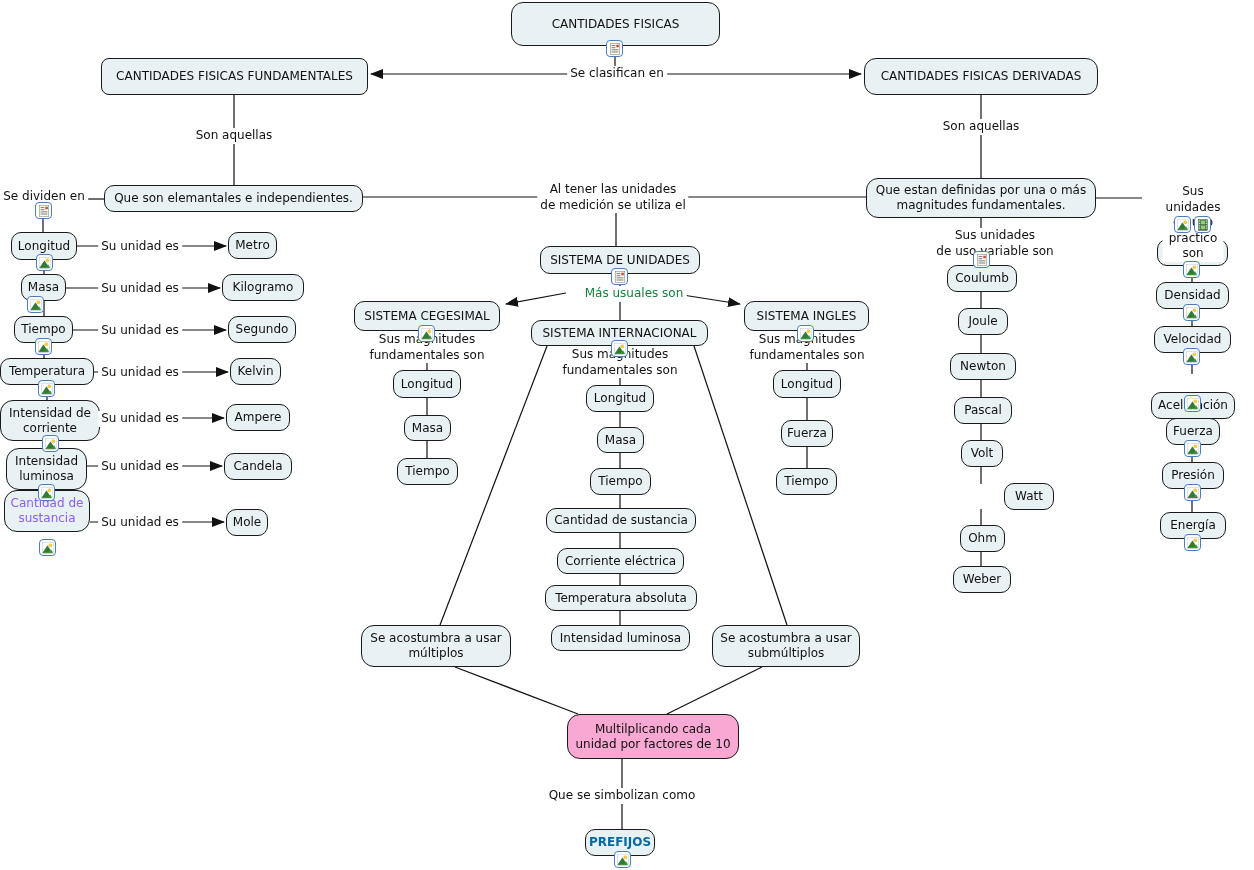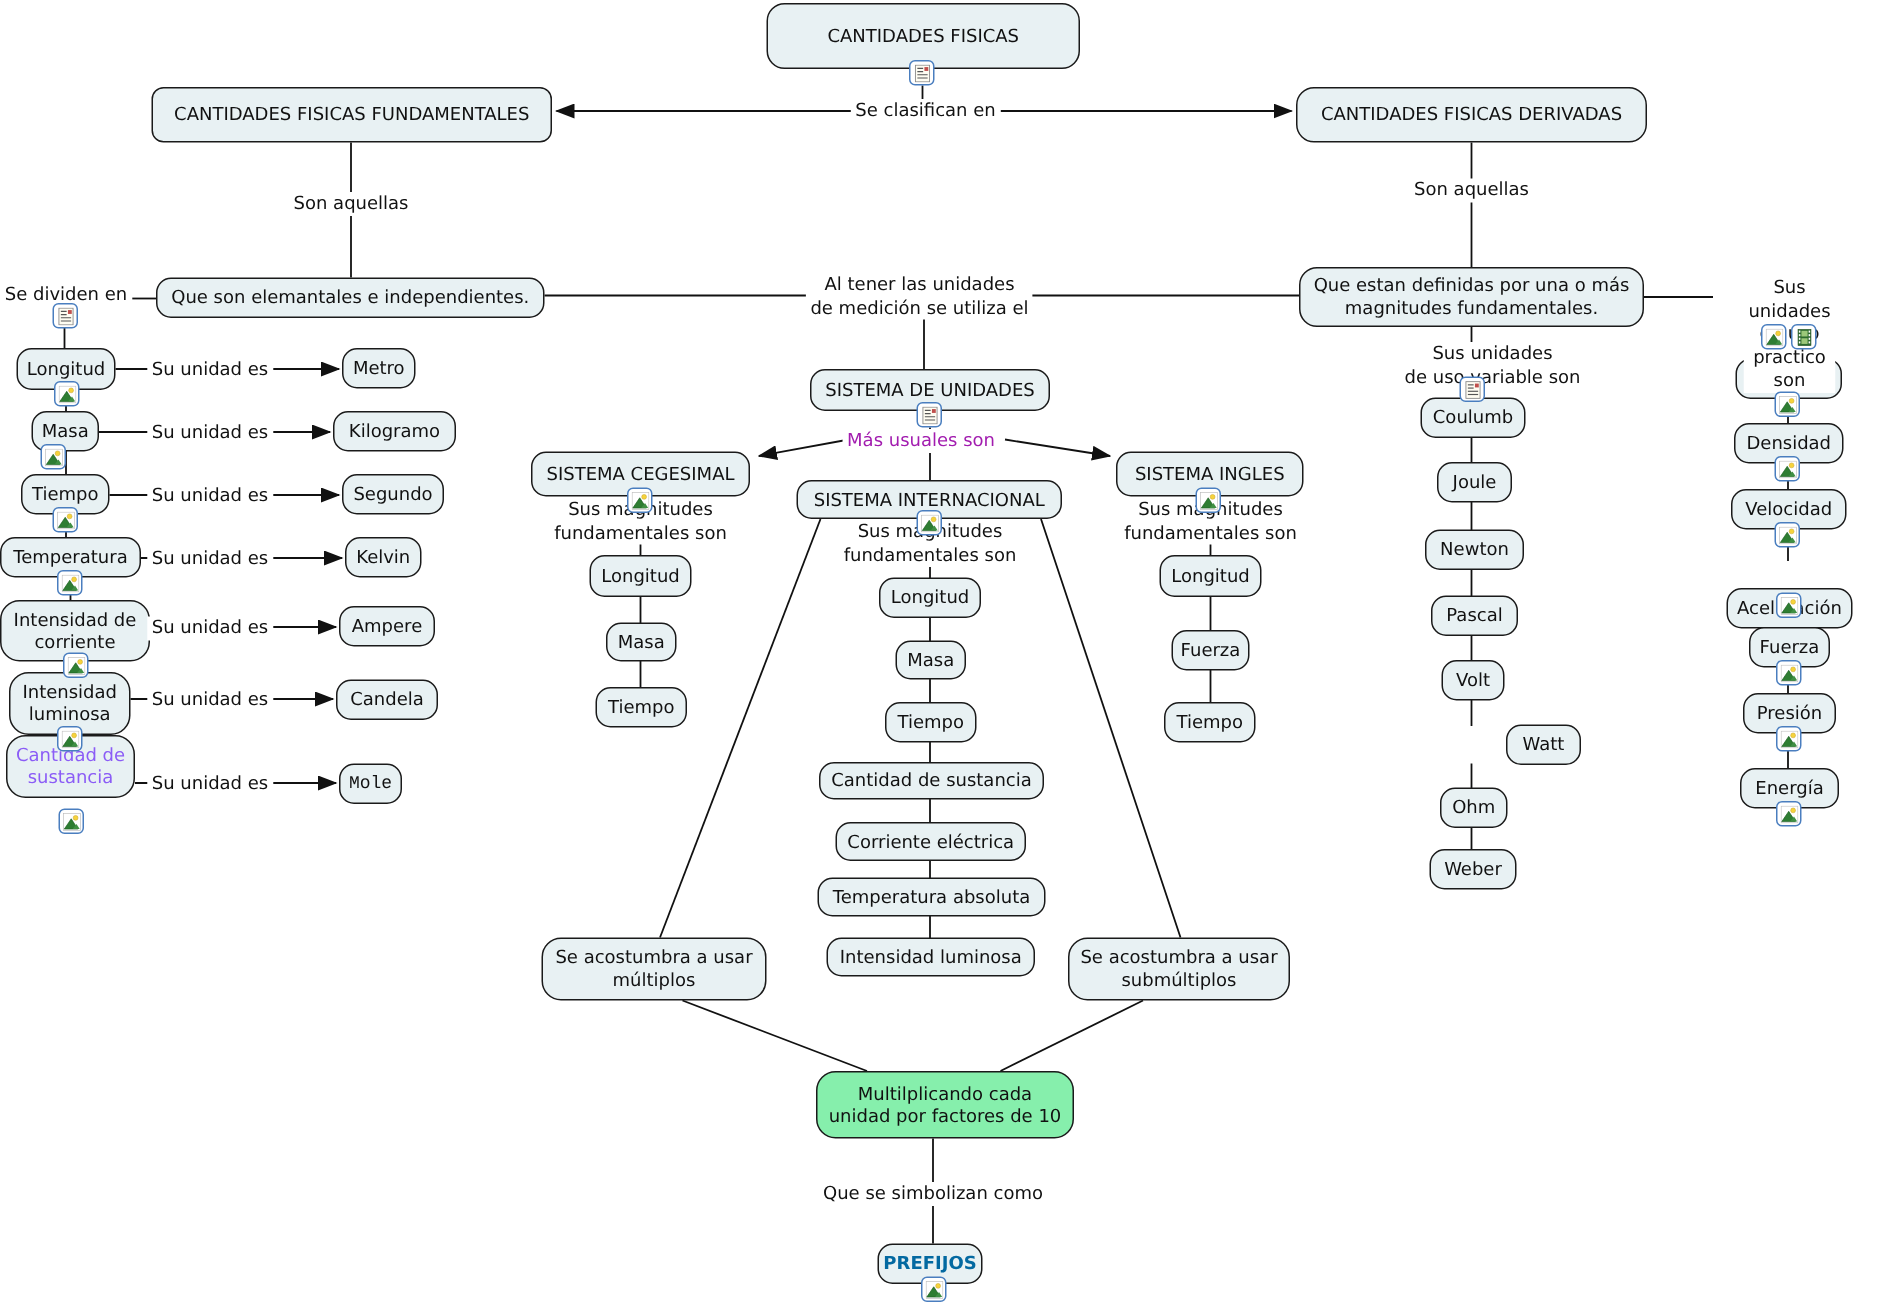--- a/index.html
+++ b/index.html
@@ -115,21 +115,21 @@
     <div class="node" style="left: 6px; top: 448px; width: 81px; height: 42px; border-radius: 13px; background: rgb(232, 241, 243); border: 1px solid rgb(26, 26, 26); color: rgb(17, 17, 17);"><span>Intensidad
 luminosa</span></div>
     <div class="node" style="left: 4px; top: 490px; width: 86px; height: 42px; border-radius: 13px; background: rgb(232, 241, 243); border: 1px solid rgb(26, 26, 26); color: #8b5cf6; align-items: center;"><span>Cantidad de
 sustancia</span></div>
     <div class="node" style="left: 228px; top: 232px; width: 49px; height: 27px; border-radius: 10px; background: rgb(232, 241, 243); border: 1px solid rgb(26, 26, 26); color: rgb(17, 17, 17);"><span>Metro</span></div>
     <div class="node" style="left: 222px; top: 274px; width: 82px; height: 27px; border-radius: 10px; background: rgb(232, 241, 243); border: 1px solid rgb(26, 26, 26); color: rgb(17, 17, 17);"><span>Kilogramo</span></div>
     <div class="node" style="left: 228px; top: 316px; width: 68px; height: 27px; border-radius: 10px; background: rgb(232, 241, 243); border: 1px solid rgb(26, 26, 26); color: rgb(17, 17, 17);"><span>Segundo</span></div>
     <div class="node" style="left: 230px; top: 358px; width: 51px; height: 27px; border-radius: 10px; background: rgb(232, 241, 243); border: 1px solid rgb(26, 26, 26); color: rgb(17, 17, 17);"><span>Kelvin</span></div>
     <div class="node" style="left: 226px; top: 404px; width: 64px; height: 27px; border-radius: 10px; background: rgb(232, 241, 243); border: 1px solid rgb(26, 26, 26); color: rgb(17, 17, 17);"><span>Ampere</span></div>
     <div class="node" style="left: 224px; top: 453px; width: 68px; height: 27px; border-radius: 10px; background: rgb(232, 241, 243); border: 1px solid rgb(26, 26, 26); color: rgb(17, 17, 17);"><span>Candela</span></div>
-    <div class="node" style="left: 226px; top: 509px; width: 42px; height: 27px; border-radius: 10px; background: rgb(232, 241, 243); border: 1px solid rgb(26, 26, 26); color: rgb(17, 17, 17); font-family: Liberation Mono, monospace;"><span>Mole</span></div>
+    <div class="node" style="left: 226px; top: 509px; width: 42px; height: 27px; border-radius: 10px; background: rgb(232, 241, 243); border: 1px solid rgb(26, 26, 26); color: rgb(17, 17, 17);"><span>Mole</span></div>
     <div class="node" style="left: 540px; top: 246px; width: 160px; height: 28px; border-radius: 10px; background: rgb(232, 241, 243); border: 1px solid rgb(26, 26, 26); color: rgb(17, 17, 17);"><span>SISTEMA DE UNIDADES</span></div>
     <div class="node" style="left: 354px; top: 301px; width: 146px; height: 30px; border-radius: 10px; background: rgb(232, 241, 243); border: 1px solid rgb(26, 26, 26); color: rgb(17, 17, 17);"><span>SISTEMA CEGESIMAL</span></div>
     <div class="node" style="left: 531px; top: 320px; width: 177px; height: 26px; border-radius: 10px; background: rgb(232, 241, 243); border: 1px solid rgb(26, 26, 26); color: rgb(17, 17, 17);"><span>SISTEMA INTERNACIONAL</span></div>
     <div class="node" style="left: 744px; top: 301px; width: 125px; height: 30px; border-radius: 10px; background: rgb(232, 241, 243); border: 1px solid rgb(26, 26, 26); color: rgb(17, 17, 17);"><span>SISTEMA INGLES</span></div>
     <div class="node" style="left: 393px; top: 370px; width: 68px; height: 28px; border-radius: 10px; background: rgb(232, 241, 243); border: 1px solid rgb(26, 26, 26); color: rgb(17, 17, 17);"><span>Longitud</span></div>
     <div class="node" style="left: 404px; top: 415px; width: 47px; height: 26px; border-radius: 10px; background: rgb(232, 241, 243); border: 1px solid rgb(26, 26, 26); color: rgb(17, 17, 17);"><span>Masa</span></div>
     <div class="node" style="left: 397px; top: 458px; width: 61px; height: 27px; border-radius: 10px; background: rgb(232, 241, 243); border: 1px solid rgb(26, 26, 26); color: rgb(17, 17, 17);"><span>Tiempo</span></div>
     <div class="node" style="left: 586px; top: 385px; width: 68px; height: 27px; border-radius: 10px; background: rgb(232, 241, 243); border: 1px solid rgb(26, 26, 26); color: rgb(17, 17, 17);"><span>Longitud</span></div>
     <div class="node" style="left: 597px; top: 427px; width: 47px; height: 26px; border-radius: 10px; background: rgb(232, 241, 243); border: 1px solid rgb(26, 26, 26); color: rgb(17, 17, 17);"><span>Masa</span></div>
     <div class="node" style="left: 590px; top: 468px; width: 61px; height: 27px; border-radius: 10px; background: rgb(232, 241, 243); border: 1px solid rgb(26, 26, 26); color: rgb(17, 17, 17);"><span>Tiempo</span></div>
@@ -152,36 +152,36 @@
     <div class="node" style="left: 1156px; top: 282px; width: 73px; height: 27px; border-radius: 10px; background: rgb(232, 241, 243); border: 1px solid rgb(26, 26, 26); color: rgb(17, 17, 17);"><span>Densidad</span></div>
     <div class="node" style="left: 1154px; top: 326px; width: 77px; height: 27px; border-radius: 10px; background: rgb(232, 241, 243); border: 1px solid rgb(26, 26, 26); color: rgb(17, 17, 17);"><span>Velocidad</span></div>
     <div class="node" style="left: 1151px; top: 392px; width: 84px; height: 27px; border-radius: 10px; background: rgb(232, 241, 243); border: 1px solid rgb(26, 26, 26); color: rgb(17, 17, 17);"><span>Aceleración</span></div>
     <div class="node" style="left: 1166px; top: 418px; width: 54px; height: 27px; border-radius: 10px; background: rgb(232, 241, 243); border: 1px solid rgb(26, 26, 26); color: rgb(17, 17, 17);"><span>Fuerza</span></div>
     <div class="node" style="left: 1162px; top: 462px; width: 62px; height: 27px; border-radius: 10px; background: rgb(232, 241, 243); border: 1px solid rgb(26, 26, 26); color: rgb(17, 17, 17);"><span>Presión</span></div>
     <div class="node" style="left: 1160px; top: 512px; width: 66px; height: 27px; border-radius: 10px; background: rgb(232, 241, 243); border: 1px solid rgb(26, 26, 26); color: rgb(17, 17, 17);"><span>Energía</span></div>
     <div class="node" style="left: 361px; top: 625px; width: 150px; height: 42px; border-radius: 13px; background: rgb(232, 241, 243); border: 1px solid rgb(26, 26, 26); color: rgb(17, 17, 17);"><span>Se acostumbra a usar
 múltiplos</span></div>
     <div class="node" style="left: 712px; top: 625px; width: 148px; height: 42px; border-radius: 13px; background: rgb(232, 241, 243); border: 1px solid rgb(26, 26, 26); color: rgb(17, 17, 17);"><span>Se acostumbra a usar
 submúltiplos</span></div>
-    <div class="node" style="left: 544px; top: 714px; width: 172px; height: 45px; border-radius: 13px; background: #86efac; border: 1px solid rgb(26, 26, 26); color: rgb(17, 17, 17);"><span>Multilplicando cada
+    <div class="node" style="left: 567px; top: 714px; width: 172px; height: 45px; border-radius: 13px; background: #f9a8d4; border: 1px solid rgb(26, 26, 26); color: rgb(17, 17, 17);"><span>Multilplicando cada
 unidad por factores de 10</span></div>
     <div class="node" style="left: 585px; top: 829px; width: 70px; height: 27px; border-radius: 10px; background: rgb(232, 241, 243); border: 1px solid rgb(26, 26, 26); color: #0369a1; font-weight: bold;"><span>PREFIJOS</span></div>
     <div class="label" style="left: 617px; top: 66px; color: rgb(17, 17, 17);">Se clasifican en</div>
     <div class="label" style="left: 234px; top: 128px; color: rgb(17, 17, 17);">Son aquellas</div>
     <div class="label" style="left: 44px; top: 189px; color: rgb(17, 17, 17);">Se dividen en</div>
     <div class="label" style="left: 140px; top: 239px; color: rgb(17, 17, 17);">Su unidad es</div>
     <div class="label" style="left: 140px; top: 281px; color: rgb(17, 17, 17);">Su unidad es</div>
     <div class="label" style="left: 140px; top: 323px; color: rgb(17, 17, 17);">Su unidad es</div>
     <div class="label" style="left: 140px; top: 365px; color: rgb(17, 17, 17);">Su unidad es</div>
     <div class="label" style="left: 140px; top: 411px; color: rgb(17, 17, 17);">Su unidad es</div>
     <div class="label" style="left: 140px; top: 459px; color: rgb(17, 17, 17);">Su unidad es</div>
     <div class="label" style="left: 140px; top: 515px; color: rgb(17, 17, 17);">Su unidad es</div>
     <div class="label" style="left: 613px; top: 182px; color: rgb(17, 17, 17); text-align: center;">Al tener las unidades
 de medición se utiliza el</div>
-    <div class="label" style="left: 614px; top: 286px; color: #a21caf;">Más usuales son</div>
+    <div class="label" style="left: 634px; top: 286px; color: #15803d;">Más usuales son</div>
     <div class="label" style="left: 427px; top: 332px; color: rgb(17, 17, 17);">Sus magnitudes
 fundamentales son</div>
     <div class="label" style="left: 620px; top: 347px; color: rgb(17, 17, 17);">Sus magnitudes
 fundamentales son</div>
     <div class="label" style="left: 807px; top: 332px; color: rgb(17, 17, 17);">Sus magnitudes
 fundamentales son</div>
     <div class="label" style="left: 981px; top: 119px; color: rgb(17, 17, 17);">Son aquellas</div>
     <div class="label" style="left: 995px; top: 228px; color: rgb(17, 17, 17);">Sus unidades
 de uso variable son</div>
     <div class="label" style="left: 1193px; top: 184px; color: rgb(17, 17, 17);">Sus unidades

